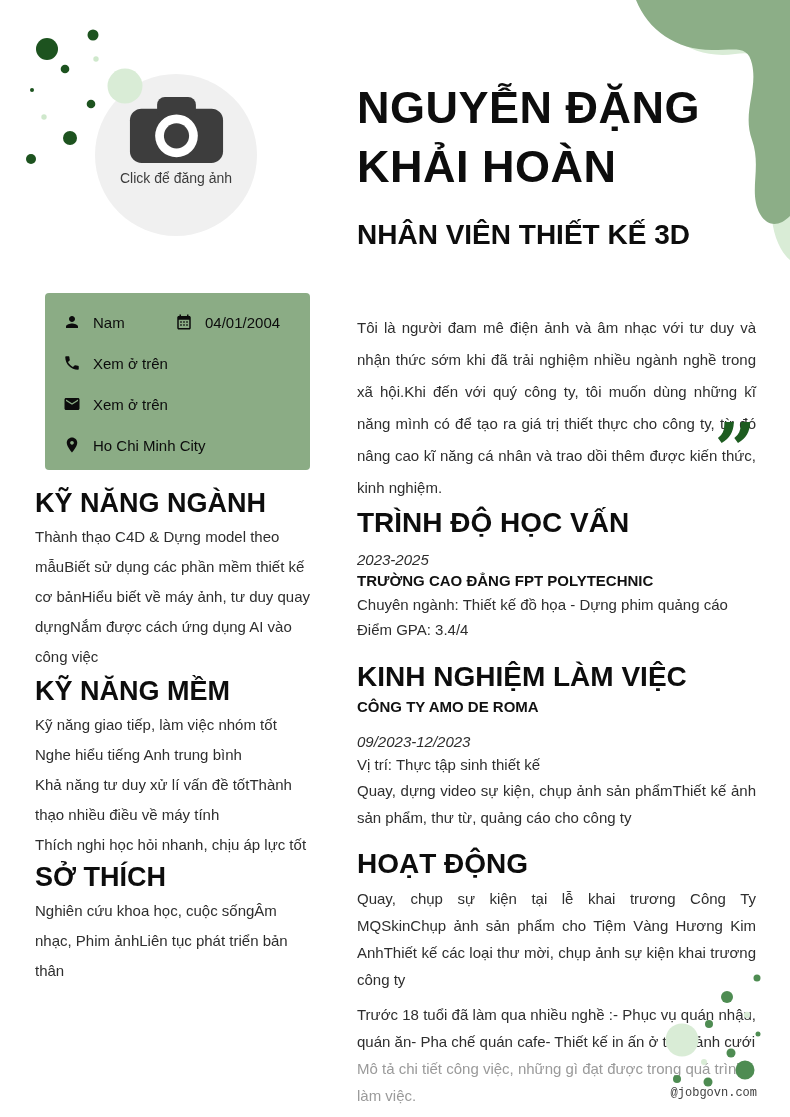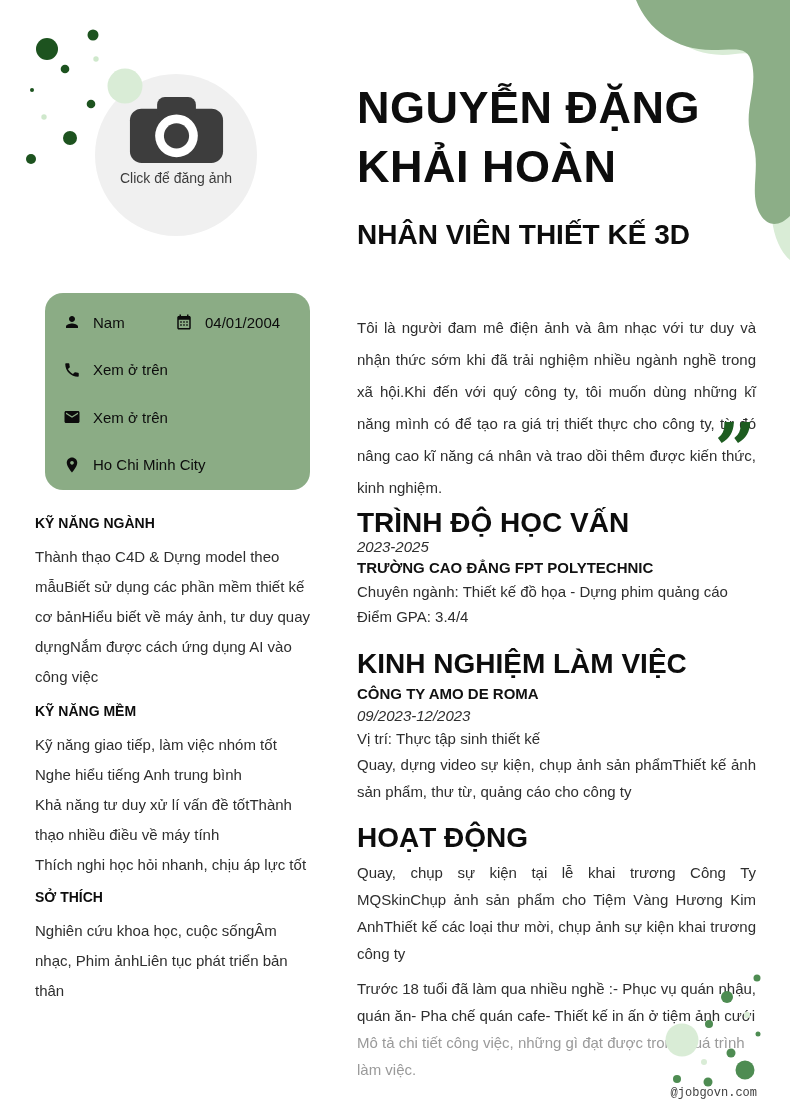--- a/index.html
+++ b/index.html
@@ -31,41 +31,41 @@
   .job-title { margin-top:22px; font-size:28px; line-height:34px; font-weight:bold; color:#0d0d0d; }
   .about-wrap { position:relative; }
   .about { margin-top:60px; font-size:15px; line-height:32px; color:#2e2e2e; text-align:justify; }
   .quote-mark {
     position:absolute; right:0; top:118px; font-family:"DejaVu Serif", serif;
     font-size:72px; line-height:40px; font-weight:bold; color:#1d5c20; height:40px;
   }
   
   .r-heading { font-size:28px; line-height:26px; font-weight:bold; color:#0d0d0d; }
   .edu-heading { margin-top:6px; }
-  .italic-line { font-style:italic; font-size:15px; line-height:20px; color:#2e2e2e; margin-top:1px; }
+  .italic-line { font-style:italic; font-size:15px; line-height:20px; color:#2e2e2e; margin-top:14px; }
   .bold-line { font-size:15px; line-height:22px; font-weight:bold; color:#111; }
   .plain-line { font-size:15px; line-height:25px; color:#2e2e2e; }
   .para { font-size:15px; line-height:27px; color:#2e2e2e; text-align:justify; }
   .exp-heading { margin-top:22px; }
   .act-heading { margin-top:20px; }
   .info-heading { margin-top:22px; }
   .placeholder-text { color:#9a9a9a; text-align:left; }
   
   .left-col { position:absolute; left:35px; top:293px; width:277px; }
   .info-box {
-    margin-left:10px; width:265px; height:197px; background:#8bac85;
-    border-radius:18px; padding:20px 18px 16px 18px;
+    margin-left:10px; width:265px; height:177px; background:#8bac85;
+    border-radius:4px; padding:20px 18px 16px 18px;
     display:flex; flex-direction:column; justify-content:space-between;
   }
   .info-row { display:flex; align-items:center; font-size:15px; color:#0c0c0c; }
   .info-row .cell { display:flex; align-items:center; }
   .cell-gender { width:112px; }
   .info-icon { width:18px; height:18px; margin-right:12px; flex:0 0 18px; }
   .info-icon svg { width:18px; height:18px; display:block; }
-  .l-heading { margin-top:20px; font-size:14px; line-height:26px; font-weight:bold; color:#0d0d0d; }
+  .l-heading { margin-top:20px; font-size:27px; line-height:26px; font-weight:bold; color:#0d0d0d; }
   .l-heading.tight { margin-top:4px; }
   .l-heading.mid { margin-top:6px; }
   .l-body { margin-top:6px; font-size:15px; line-height:30px; color:#2e2e2e; }
   
   .watermark {
     position:absolute; right:33px; top:1086px; font-family:"Liberation Mono", monospace;
     font-size:12px; color:#3f3f3f;
   }
 </style>
 </head>

